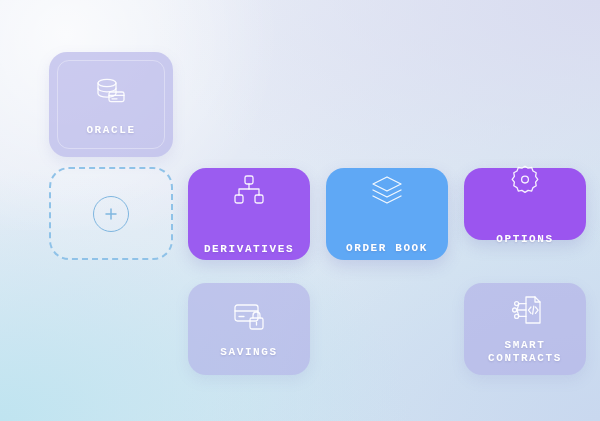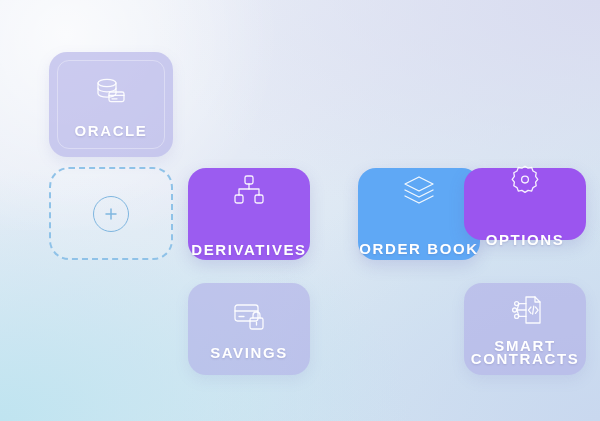--- a/index.html
+++ b/index.html
@@ -88,27 +88,28 @@
     display: block;
     line-height: 0;
     margin-bottom: 12px;
   }
   .icon svg {
     display: block;
   }
 
   .label {
     color: #ffffff;
-    font-size: 15px;
+    font-size: 11px;
     font-weight: bold;
     letter-spacing: 1.6px;
     line-height: 13px;
     text-transform: uppercase;
     text-shadow: 0 1px 2px rgba(80, 80, 140, 0.22);
     white-space: pre-line;
+    font-family: Liberation Mono, monospace;
   }
 
   .plus-circle {
     width: 34px;
     height: 34px;
     border-radius: 50%;
     border: 1.6px solid #7fb6e0;
     display: flex;
     align-items: center;
     justify-content: center;
@@ -153,21 +154,21 @@
           <rect x="14" y="4" width="8" height="8" rx="1.8"></rect>
           <rect x="4" y="23" width="8" height="8" rx="1.8"></rect>
           <rect x="24" y="23" width="8" height="8" rx="1.8"></rect>
           <path d="M18 12 v5"></path>
           <path d="M8 23 v-6 h20 v6"></path>
         </svg>
       </span>
       <span class="label">DERIVATIVES</span>
     </div>
 
-    <div class="card accent" style="left:326px; top:168px; width:122px; height:92px; background:#5fa8f5;margin-left:32px;">
+    <div class="card accent" style="left:326px; top:168px; width:122px; height:92px; background:#5fa8f5;">
       <span class="icon">
         <svg width="38" height="34" viewBox="0 0 38 34" fill="none" stroke="rgba(255,255,255,0.92)" stroke-width="1.3" stroke-linecap="round" stroke-linejoin="round">
           <path d="M19 4 L33 11 L19 18 L5 11 Z"></path>
           <path d="M5 17 L19 24 L33 17"></path>
           <path d="M5 23 L19 30 L33 23"></path>
         </svg>
       </span>
       <span class="label">ORDER BOOK</span>
     </div>
 

